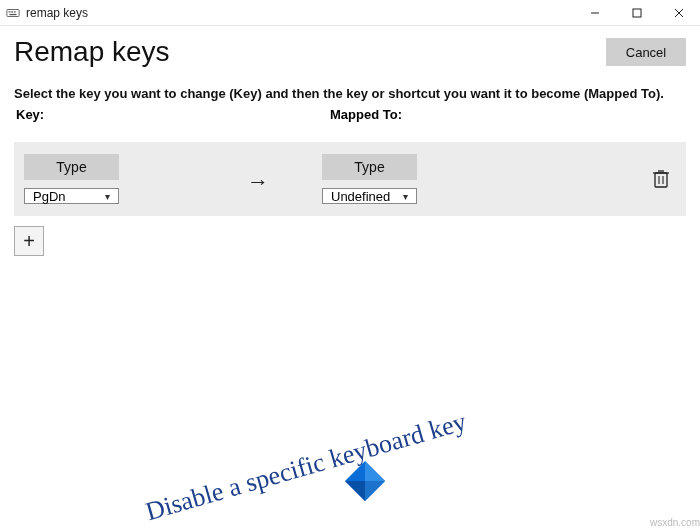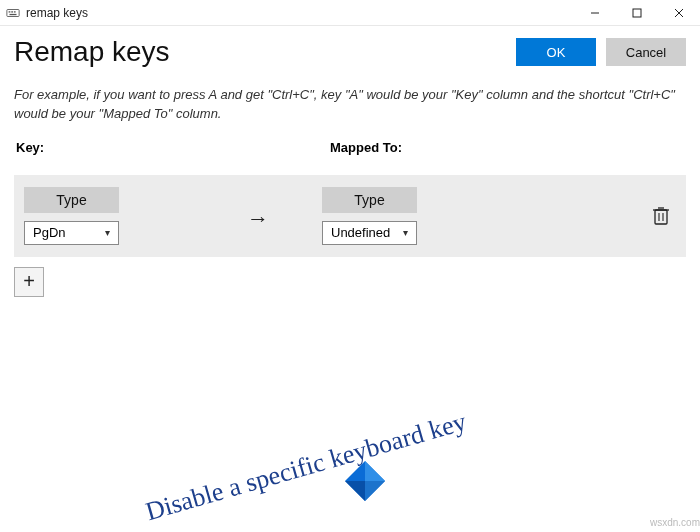--- a/index.html
+++ b/index.html
@@ -59,21 +59,21 @@
     }
     .mapping-col { display: flex; flex-direction: column; gap: 8px; align-items: flex-start; width: 170px; }
     .type-btn {
       width: 95px; height: 26px;
       background: #cfcfcf; color: #111; border: none;
       display: flex; align-items: center; justify-content: center;
       font-size: 14px;
       cursor: pointer;
     }
     .key-select {
-      width: 95px; height: 24px;
+      width: 95px; height: 16px;
       background: #fff; border: 1px solid #888;
       display: flex; align-items: center; justify-content: space-between;
       padding: 0 8px; font-size: 13px;
       cursor: pointer;
     }
     .chevron { font-size: 10px; color: #333; }
     .arrow-col {
       width: 128px;
       display: flex; align-items: center; justify-content: center;
       font-size: 22px; color: #222;
@@ -156,26 +156,25 @@
         </svg>
     </div>
   </div>
 </div>
 
 <div class="content">
 
   <div class="header-row">
     <div class="page-title">Remap keys</div>
     <div class="header-buttons">
-      <button class="btn btn-primary">OK</button>
       <button class="btn btn-secondary">Cancel</button>
     </div>
   </div>
 
-  <div class="example">For example, if you want to press A and get "Ctrl+C", key "A" would be your "Key" column and the shortcut "Ctrl+C" would be your "Mapped To" column.</div>
+  <div class="instruction">Select the key you want to change (Key) and then the key or shortcut you want it to become (Mapped To).</div>
 
   <div class="col-headers">
     <div class="col-key">Key:</div>
     <div class="col-mapped">Mapped To:</div>
   </div>
 
   <div class="mapping-row">
     <div class="mapping-col">
       <button class="type-btn">Type</button>
       <div class="key-select">

